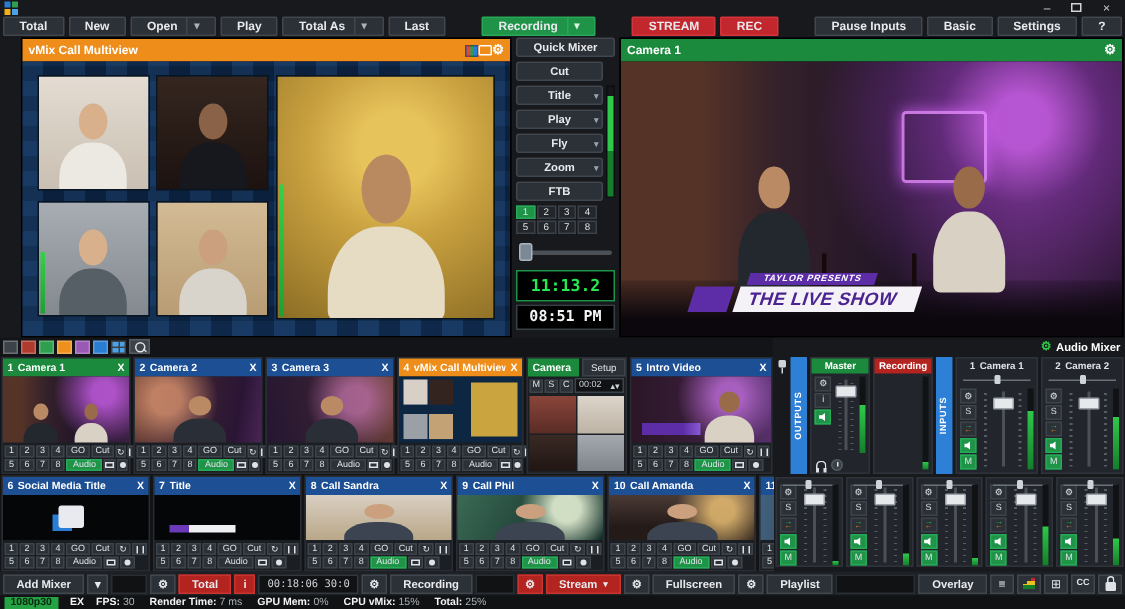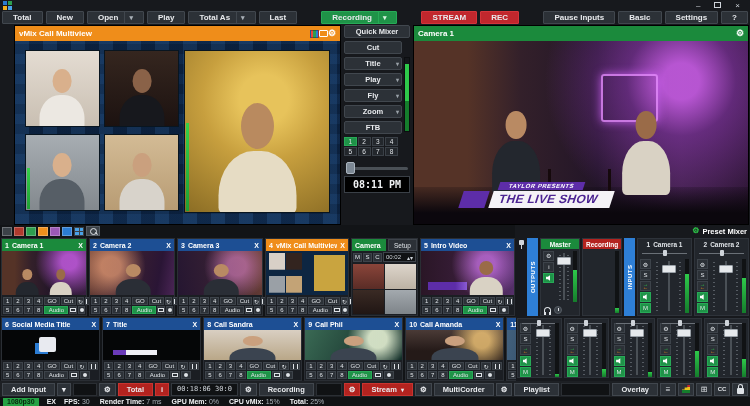--- a/index.html
+++ b/index.html
@@ -341,21 +341,22 @@
         <div class="fx-num">4</div>
         <div class="fx-num">5</div>
         <div class="fx-num">6</div>
         <div class="fx-num">7</div>
         <div class="fx-num">8</div>
       </div>
     <div id="tbar">
         <span class="track"></span>
         <span class="handle"></span>
       </div>
-    <div class="ampmbox">08:11 PM</div>
+    <div class="clockbox">11:13.2</div>
+    <div class="ampmbox">08:51 PM</div>
   </div>
 
   <div class="vwin" id="program-win">
     <div class="vwin-title green">
       <span>Camera 1</span>
       <span class="sp"></span>
       <span class="gear">⚙</span>
     </div>
     <div class="vwin-body" id="program-body">
       <span class="pg-neon"></span>
@@ -815,21 +816,21 @@
               </span>
             </div>
           </div>
         </div>
       </div>
   </div>
 
   <div id="mixer">
     <div class="mixer-head">
       <span class="gear">⚙</span>
-      <span>Preset Mixer</span>
+      <span>Audio Mixer</span>
     </div>
     <div class="mixer-top">
       <div class="pin-col">
           <span class="pin-ico"></span>
         </div>
       <div class="vstrip">
           <span>OUTPUTS</span>
         </div>
       <div class="mx-ch">
         <div class="mx-head green">Master</div>
@@ -1078,21 +1079,21 @@
             <div class="mx-meter">
               <i style="height: 34%;"></i>
             </div>
           </div>
         </div>
       </div>
   </div>
 
   <div id="bottom-bar">
     <span class="bb-btn">
-        <span>Add Input</span>
+        <span>Add Mixer</span>
       </span>
     <span class="bb-btn sq">▾</span>
     <span class="bb-empty" style="width:24px"></span>
     <span class="bb-btn sq">⚙</span>
     <span class="bb-btn red">
         <span>Total</span>
       </span>
     <span class="bb-btn red sq">
         <span>i</span>
       </span>
@@ -1102,21 +1103,21 @@
         <span>Recording</span>
       </span>
     <span class="bb-empty" style="width:26px"></span>
     <span class="bb-btn red sq">⚙</span>
     <span class="bb-btn red">
         <span>Stream</span>
         <span style="font-size:6px">▾</span>
       </span>
     <span class="bb-btn sq">⚙</span>
     <span class="bb-btn">
-        <span>MultiCorder</span>
+        <span>Fullscreen</span>
       </span>
     <span class="bb-btn sq">⚙</span>
     <span class="bb-btn">
         <span>Playlist</span>
       </span>
     <span class="bb-empty bb-flex"></span>
     <span class="bb-btn">
         <span>Overlay</span>
       </span>
     <span class="ov-ico">≡</span>

